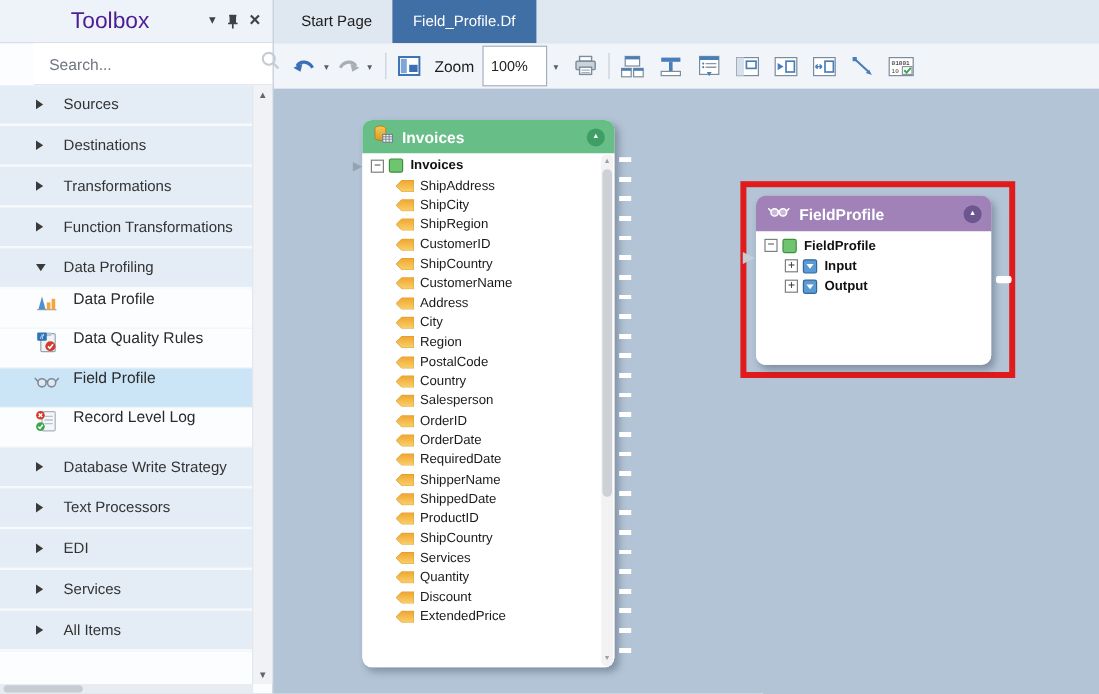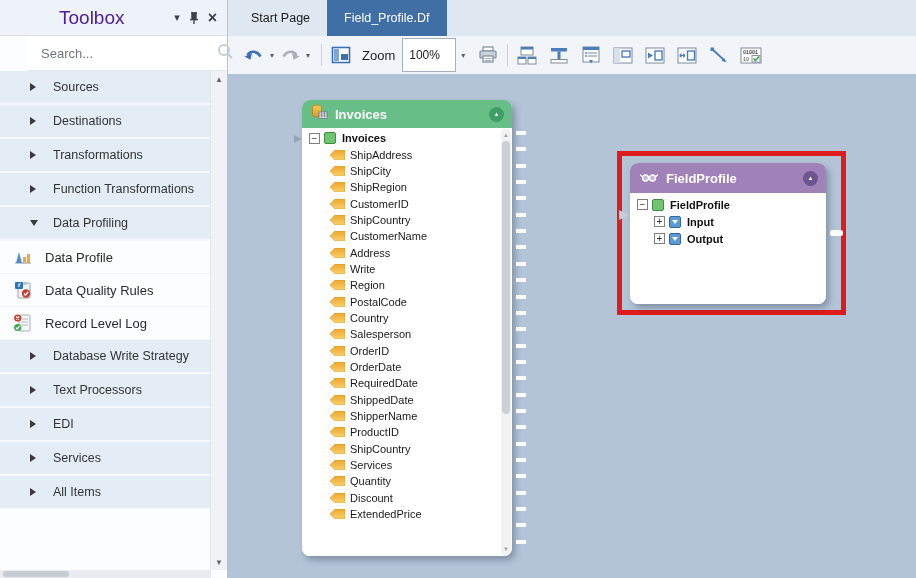--- a/index.html
+++ b/index.html
@@ -12,21 +12,21 @@
   .tb-title { flex:1; font-size:19px; color:#4c1d95;margin-left:47px; }
   .tb-hicon { margin-left:9px; color:#3c4248; font-size:11px; line-height:1; cursor:pointer; display:flex; align-items:center; }
   .search-row { height:35px; background:#fff; border-bottom:1px solid #e2e7ee; display:flex; align-items:center; padding:0 10px 0 13px; flex:none;margin-left:28px; }
   .search-input { flex:1; border:none; outline:none; font-size:13px; color:#333; background:transparent; font-family:"Liberation Sans", sans-serif; }
   .search-input::placeholder { color:#707680; }
   .list { flex:1; position:relative; padding-right:17px; overflow:hidden; }
   .cat-row { height:34px; display:flex; align-items:center; padding-left:30px; background:#e4edf6; border-bottom:2px solid #f7fafc; cursor:pointer; }
   .tri { width:0; height:0; border-top:4px solid transparent; border-bottom:4px solid transparent; border-left:6px solid #3a3a3a; margin-right:17px; }
   .cat-row.expanded .tri { border-left:4px solid transparent; border-right:4px solid transparent; border-top:6px solid #3a3a3a; border-bottom:none; margin-right:15px; }
   .cat-label { font-size:12.5px; color:#333; }
-  .sub-item { height:33px; display:flex; align-items:center; padding-left:11px; background:#fbfdfe; border-bottom:1px solid #f1f4f8; cursor:pointer; }
+  .sub-item { height:33px; display:flex; padding-left:27px; background:#fbfdfe; border-bottom:1px solid #f1f4f8; cursor:pointer; }
   .sub-item.selected { background:#cbe5f6; }
   .sub-icon { width:24px; height:22px; display:flex; align-items:center; justify-content:center; margin-right:10px; }
   .sub-label { font-size:13px; color:#2b2b2b; }
   .vscroll { position:absolute; right:0; top:71px; bottom:8px; width:17px; background:#f0f2f6; border-left:1px solid #e3e7ed; }
   .vs-arrow { position:absolute; left:0; width:16px; height:16px; display:flex; align-items:center; justify-content:center; font-size:8px; color:#5f6770; cursor:pointer; }
   .vs-up { top:0; } .vs-down { bottom:0; }
   .hscroll { position:absolute; left:0; bottom:0; width:211px; height:8px; background:#e8ebef; }
   .hthumb { position:absolute; left:3px; top:1px; width:66px; height:6px; background:#c6ccd3; border-radius:3px; cursor:pointer; }
 
   
@@ -181,20 +181,34 @@
               <rect x="8" y="2" width="6" height="3" rx="1" fill="#b9c5cf"></rect>
               <rect x="2" y="2" width="8" height="7" rx="1" fill="#2f74b5"></rect>
               <text x="6" y="7.4" font-size="5.5" fill="#fff" text-anchor="middle" font-family="Liberation Sans, sans-serif" font-style="italic">if</text>
               <circle cx="13" cy="13.5" r="4.2" fill="#d33a2c"></circle>
               <path d="M11 13.6 L12.5 15.2 L15.2 11.8" fill="none" stroke="#fff" stroke-width="1.4"></path>
             </svg>
         </span>
         <span class="sub-label">Data Quality Rules</span>
       </div>
 
+      <div class="sub-item selected">
+        <span class="sub-icon">
+          <svg width="22" height="14" viewBox="0 0 22 14">
+              <g stroke="#7d8b9d" stroke-width="1.3" fill="none">
+                <circle cx="7" cy="8" r="3.4" fill="#dfe9f2"></circle>
+                <circle cx="15" cy="8" r="3.4" fill="#dfe9f2"></circle>
+                <path d="M10.4 7.4 Q11 5.8 11.6 7.4"></path>
+                <line x1="3.7" y1="7" x2="1" y2="4"></line>
+                <line x1="18.3" y1="7" x2="21" y2="4"></line>
+              </g>
+            </svg>
+        </span>
+        <span class="sub-label">Field Profile</span>
+      </div>
 
       <div class="sub-item">
         <span class="sub-icon">
           <svg width="20" height="20" viewBox="0 0 20 20">
               <rect x="6" y="2" width="11" height="16" rx="1" fill="#f4f7f9" stroke="#a7b2bd" stroke-width="1"></rect>
               <line x1="8" y1="6" x2="15" y2="6" stroke="#b9c3cc" stroke-width="1.1"></line>
               <line x1="8" y1="9" x2="15" y2="9" stroke="#b9c3cc" stroke-width="1.1"></line>
               <line x1="8" y1="12" x2="15" y2="12" stroke="#b9c3cc" stroke-width="1.1"></line>
               <circle cx="4.7" cy="5" r="3.6" fill="#d33a2c"></circle>
               <path d="M3.2 3.5 L6.2 6.5 M6.2 3.5 L3.2 6.5" stroke="#fff" stroke-width="1.2"></path>
@@ -420,21 +434,21 @@
               <div class="trow field-row">
                 <svg class="tag-svg" width="15" height="10" viewBox="0 0 15 10">
                   <polygon points="0,5 5,0 15,0 15,10 5,10" fill="url(#tagGrad)" stroke="#d2901e" stroke-width="0.5"></polygon>
                 </svg>
                 <span class="flabel">Address</span>
               </div>
               <div class="trow field-row">
                 <svg class="tag-svg" width="15" height="10" viewBox="0 0 15 10">
                   <polygon points="0,5 5,0 15,0 15,10 5,10" fill="url(#tagGrad)" stroke="#d2901e" stroke-width="0.5"></polygon>
                 </svg>
-                <span class="flabel">Write</span>
+                <span class="flabel">City</span>
               </div>
               <div class="trow field-row">
                 <svg class="tag-svg" width="15" height="10" viewBox="0 0 15 10">
                   <polygon points="0,5 5,0 15,0 15,10 5,10" fill="url(#tagGrad)" stroke="#d2901e" stroke-width="0.5"></polygon>
                 </svg>
                 <span class="flabel">Region</span>
               </div>
               <div class="trow field-row">
                 <svg class="tag-svg" width="15" height="10" viewBox="0 0 15 10">
                   <polygon points="0,5 5,0 15,0 15,10 5,10" fill="url(#tagGrad)" stroke="#d2901e" stroke-width="0.5"></polygon>
@@ -468,27 +482,27 @@
               <div class="trow field-row">
                 <svg class="tag-svg" width="15" height="10" viewBox="0 0 15 10">
                   <polygon points="0,5 5,0 15,0 15,10 5,10" fill="url(#tagGrad)" stroke="#d2901e" stroke-width="0.5"></polygon>
                 </svg>
                 <span class="flabel">RequiredDate</span>
               </div>
               <div class="trow field-row">
                 <svg class="tag-svg" width="15" height="10" viewBox="0 0 15 10">
                   <polygon points="0,5 5,0 15,0 15,10 5,10" fill="url(#tagGrad)" stroke="#d2901e" stroke-width="0.5"></polygon>
                 </svg>
+                <span class="flabel">ShipperName</span>
+              </div>
+              <div class="trow field-row">
+                <svg class="tag-svg" width="15" height="10" viewBox="0 0 15 10">
+                  <polygon points="0,5 5,0 15,0 15,10 5,10" fill="url(#tagGrad)" stroke="#d2901e" stroke-width="0.5"></polygon>
+                </svg>
                 <span class="flabel">ShippedDate</span>
-              </div>
-              <div class="trow field-row">
-                <svg class="tag-svg" width="15" height="10" viewBox="0 0 15 10">
-                  <polygon points="0,5 5,0 15,0 15,10 5,10" fill="url(#tagGrad)" stroke="#d2901e" stroke-width="0.5"></polygon>
-                </svg>
-                <span class="flabel">ShipperName</span>
               </div>
               <div class="trow field-row">
                 <svg class="tag-svg" width="15" height="10" viewBox="0 0 15 10">
                   <polygon points="0,5 5,0 15,0 15,10 5,10" fill="url(#tagGrad)" stroke="#d2901e" stroke-width="0.5"></polygon>
                 </svg>
                 <span class="flabel">ProductID</span>
               </div>
               <div class="trow field-row">
                 <svg class="tag-svg" width="15" height="10" viewBox="0 0 15 10">
                   <polygon points="0,5 5,0 15,0 15,10 5,10" fill="url(#tagGrad)" stroke="#d2901e" stroke-width="0.5"></polygon>

